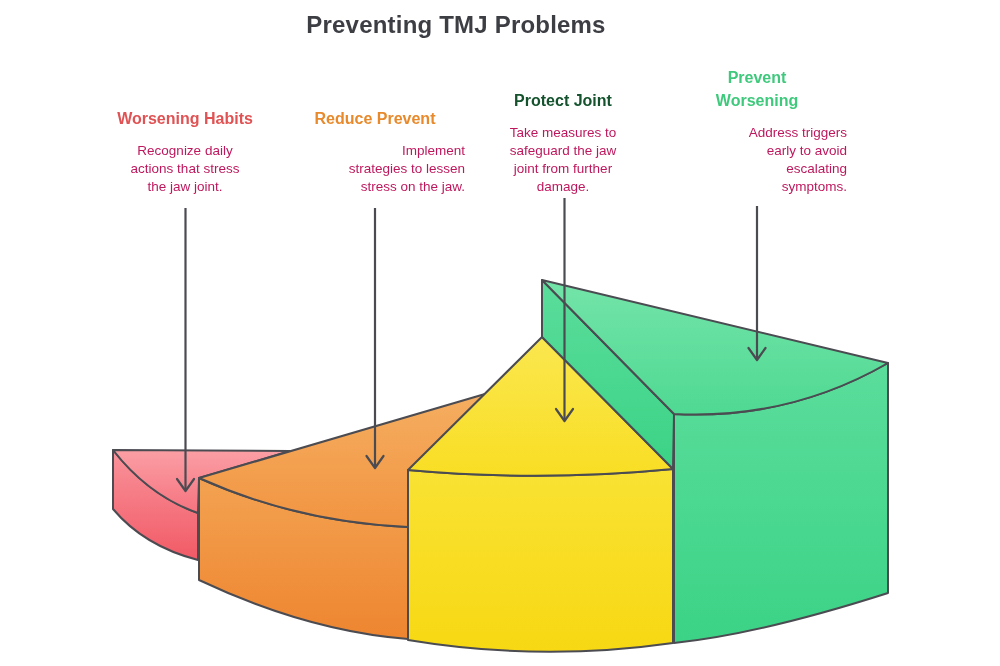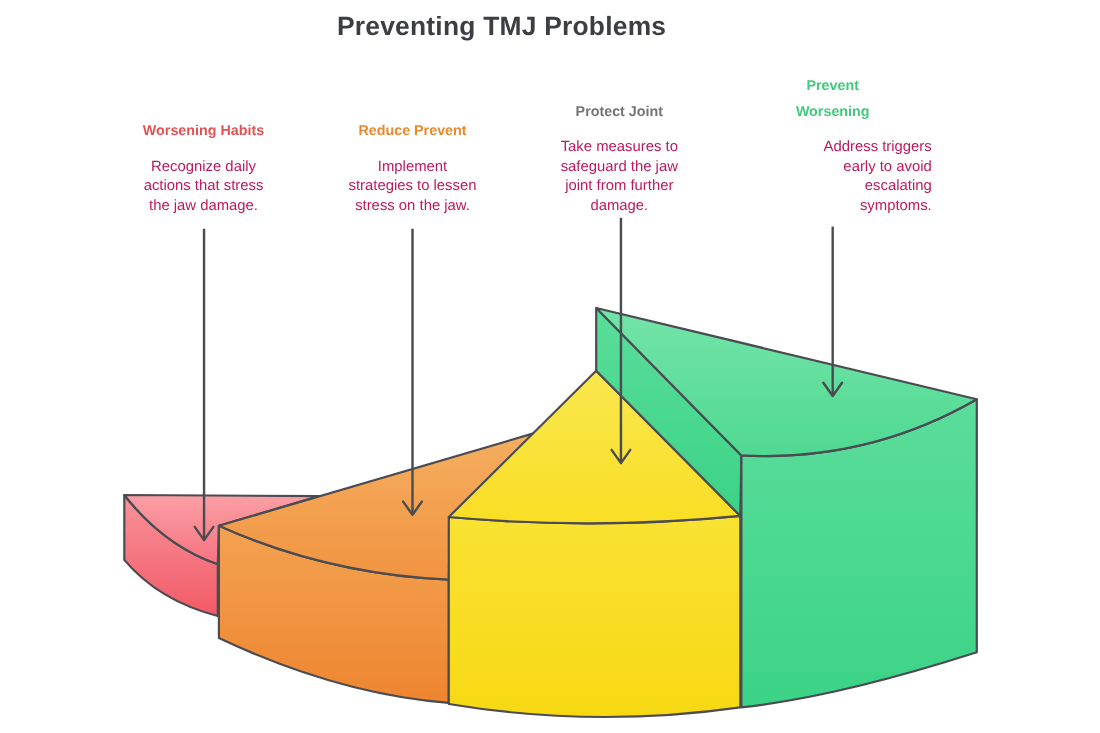--- a/index.html
+++ b/index.html
@@ -7,47 +7,47 @@
     width:1000px;height:666px;position:relative;overflow:hidden;
     background:#ffffff;font-family:"Liberation Sans", sans-serif;
     --outline:#4b4b52;
   }
   .title{
     position:absolute;left:0;top:11px;width:912px;text-align:center;
     font-size:24px;font-weight:700;color:#3d3e44;letter-spacing:.2px;
   }
   .step-label{
     position:absolute;width:180px;text-align:center;
-    font-size:13px;font-weight:700;line-height:23px;white-space:pre-line;
+    font-size:16px;font-weight:700;line-height:23px;white-space:pre-line;
   }
   .step-desc{
     position:absolute;width:180px;text-align:center;
     font-size:13.5px;color:#be185d;line-height:18px;white-space:pre-line;
   }
   svg{position:absolute;left:0;top:0;}
   .ol{stroke:var(--outline);stroke-width:2;stroke-linejoin:round;}
   .arrow-line{stroke:var(--outline);stroke-width:2.2;fill:none;}
   .arrow-head{stroke:var(--outline);stroke-width:2.2;fill:none;stroke-linejoin:round;stroke-linecap:round;}
 </style>
 </head>
 <body style="--outline: #4b4b52; background: rgb(255, 255, 255);">
 
 <div class="title">Preventing TMJ Problems</div>
 
 <div class="step-label" style="left: 95px; top: 107px; color: rgb(224, 82, 83);">Worsening Habits</div>
 <div class="step-desc" style="left:95px;top:142px;">Recognize daily
 actions that stress
-the jaw damage.</div>
+the jaw joint.</div>
 
 <div class="step-label" style="left: 285px; top: 107px; color: rgb(232, 137, 43);">Reduce Prevent</div>
-<div class="step-desc" style="left:285px;top:142px;">Implement
+<div class="step-desc" style="left:285px;top:142px;text-align:right;">Implement
 strategies to lessen
 stress on the jaw.</div>
 
-<div class="step-label" style="left: 473px; top: 89px; color: #737373;">Protect Joint</div>
+<div class="step-label" style="left: 473px; top: 89px; color: #14532d;">Protect Joint</div>
 <div class="step-desc" style="left:473px;top:124px;">Take measures to
 safeguard the jaw
 joint from further
 damage.</div>
 
 <div class="step-label" style="left: 667px; top: 66px; color: rgb(63, 201, 124);">Prevent
 Worsening</div>
 <div class="step-desc" style="left:667px;top:124px;text-align:right;">Address triggers
 early to avoid
 escalating

